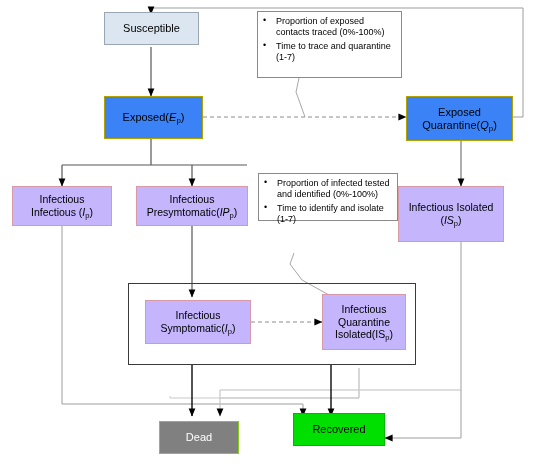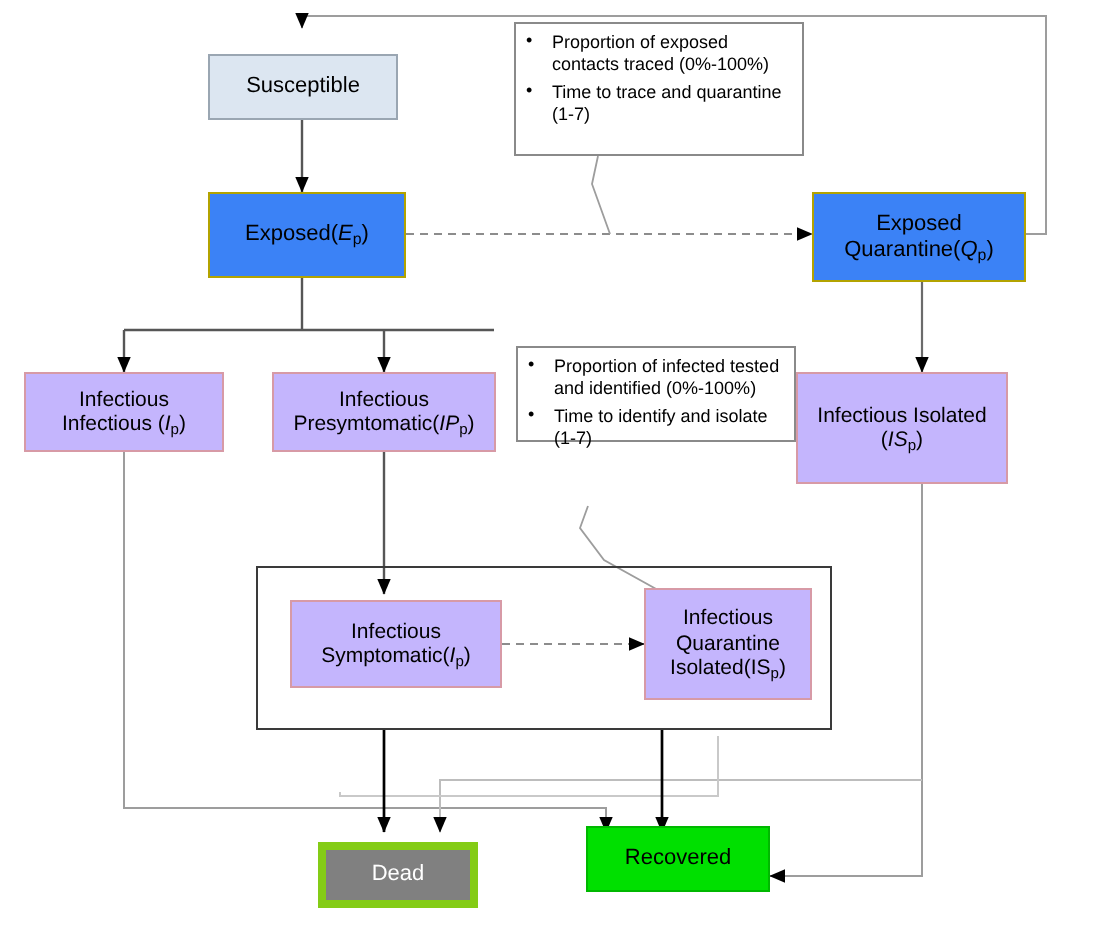--- a/index.html
+++ b/index.html
@@ -5,21 +5,21 @@
   html,body{margin:0;padding:0;background:#ffffff;}
   body{font-family:"Liberation Sans", sans-serif;}
   #stage{position:relative;width:550px;height:465px;background:#fff;overflow:hidden;}
   #wires{position:absolute;left:0;top:0;width:550px;height:465px;}
   .node{position:absolute;box-sizing:border-box;display:flex;align-items:center;
         justify-content:center;text-align:center;line-height:1.18;}
   .node .lbl{display:block;padding:0 3px;}
   .susceptible{background:#dce6f1;border:1px solid #9aa6b2;color:#000;font-size:11px;}
   .exposed{background:#3b82f6;border:1px solid #b3a300;color:#000;font-size:11px;}
   .infect{background:#c4b5fd;border:1px solid #d79aa6;color:#000;font-size:10.5px;}
-  .dead{background:#808080;border:4px solid #84cc16;color:#ffffff;font-size:11px;align-items:center;}
+  .dead{background:#808080;border:1px solid #84cc16;color:#ffffff;font-size:11px;align-items:center;}
   .recovered{background:#00e000;border:1px solid #00b800;color:#000;font-size:11px;}
   .note{position:absolute;box-sizing:border-box;background:#ffffff;border:1px solid #8a8a8a;
         font-size:9px;color:#000;line-height:1.25;padding:4px 3px 3px 2px;}
   .note ul{margin:0;padding:0 0 0 14px;list-style:none;}
   .note li{position:relative;margin:0 0 2px 0;padding-left:2px;}
   .note li:before{content:"\2022";position:absolute;left:-11px;top:-1px;font-size:9px;}
   .group-box{position:absolute;box-sizing:border-box;border:1.5px solid #3a3a3a;background:transparent;}
   i.v{font-style:italic;}
   sub{font-size:0.72em;vertical-align:baseline;position:relative;top:2px;}
 </style>
@@ -77,21 +77,21 @@
       <path d="M203,117 L406,117" marker-end="url(#ahD)"></path>
       <path d="M251,322 L322,322" marker-end="url(#ahD)"></path>
     </g>
 
     <g fill="none" stroke="#9d9d9d" stroke-width="0.9">
       <path d="M299,78 L296,92 L305,117"></path>
       <path d="M294,253 L290,264 L302,280 L338,300"></path>
     </g>
   </svg>
 
-  <div class="node susceptible" style="left:104px;top:27px;width:95px;height:33px;">
+  <div class="node susceptible" style="left:104px;top:12px;width:95px;height:33px;">
     <span class="lbl">Susceptible</span>
   </div>
 
   <div class="node exposed" style="left:104px;top:96px;width:99px;height:43px;">
     <span class="lbl">
       <span>Exposed(</span><i class="v">E</i><sub>p</sub><span>)</span>
     </span>
   </div>
 
   <div class="node exposed" style="left:406px;top:96px;width:107px;height:45px;">

